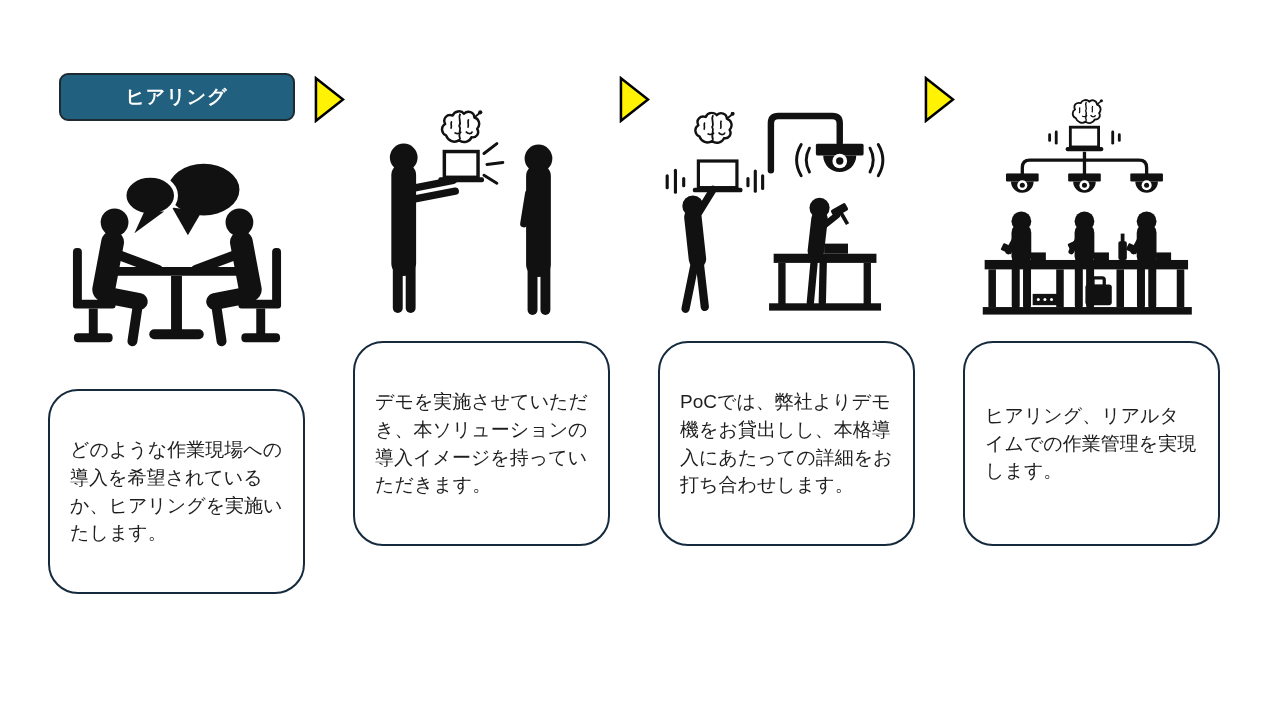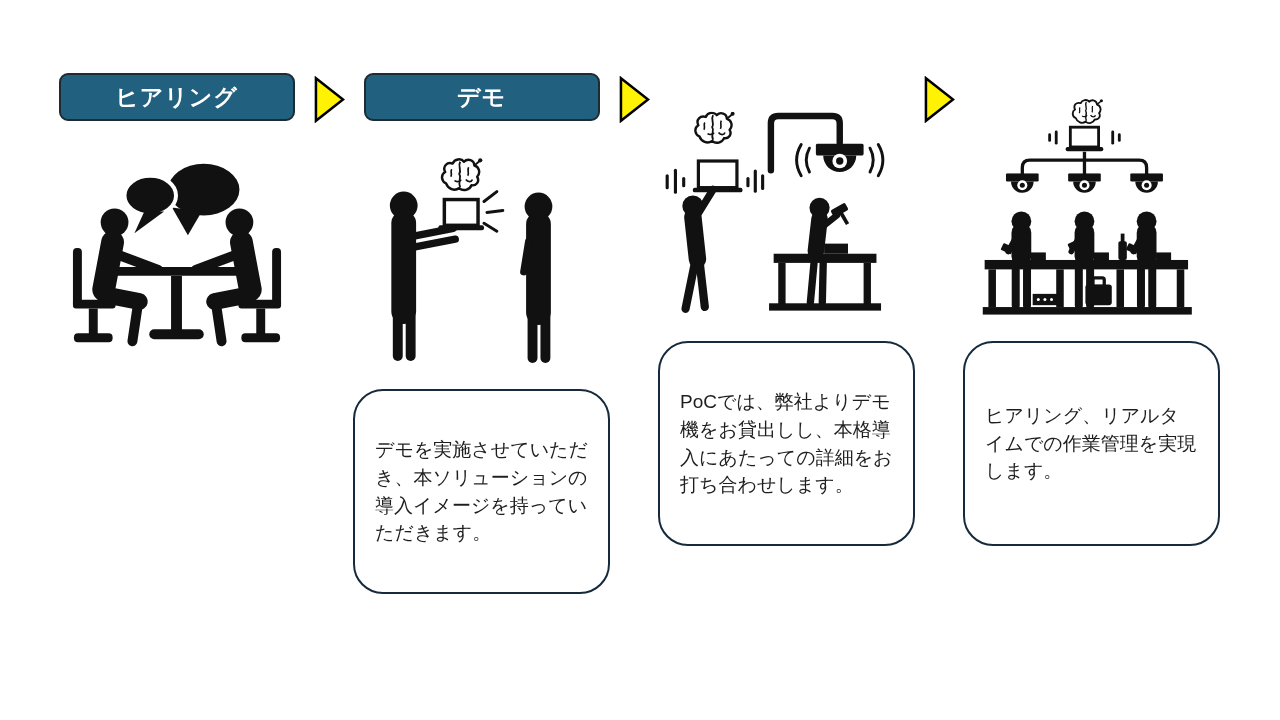--- a/index.html
+++ b/index.html
@@ -4,21 +4,21 @@
 <style>
   html,body{margin:0;padding:0;background:#fff;}
   body{width:1280px;height:720px;overflow:hidden;
        font-family:"Liberation Sans","DejaVu Sans",sans-serif;}
   .flow{display:flex;align-items:flex-start;padding:73px 0 0 48px;}
   .column{width:257px;flex:0 0 257px;}
   .arrow-cell{width:48px;flex:0 0 48px;display:flex;justify-content:center;margin-top:3px;}
   .step-header{width:236px;height:48px;margin:0 auto;background:#21607F;
        border:2.5px solid #1E2B33;border-radius:9px;box-sizing:border-box;
        display:flex;align-items:center;justify-content:center;
-       color:#fff;font-size:23px;font-weight:bold;letter-spacing:1px;}
+       color:#fff;font-size:19px;font-weight:bold;letter-spacing:1px;}
   .icon-area{height:226px;margin-top:25px;display:flex;align-items:center;justify-content:center;overflow:visible;}
   .desc-box{width:257px;height:205px;margin-top:17px;box-sizing:border-box;
        border:2.5px solid #152A3C;border-radius:30px;background:#fff;
        display:flex;align-items:center;padding:6px 20px;}
   .desc-text{font-size:19px;line-height:1.47;color:#1E1E1E;}
   .pictogram{display:block;}
   svg .ink{fill:#111;}
   .defs-holder{position:absolute;width:0;height:0;}
 </style>
 </head>
@@ -83,32 +83,32 @@
           <line x1="86" y1="153" x2="80" y2="193" stroke-width="10"></line>
           <g stroke="none">
             <rect class="ink" x="20" y="99" width="9" height="60" rx="4"></rect>
             <rect class="ink" x="20" y="151" width="43" height="9" rx="3"></rect>
             <rect class="ink" x="36" y="160" width="9" height="27"></rect>
             <rect class="ink" x="21" y="185" width="39" height="9" rx="4"></rect>
           </g>
         </g>
       </svg>
     </div>
+    <div class="desc-box">
+      <div class="desc-text">どのような作業現場への導入を希望されているか、ヒアリングを実施いたします。</div>
+    </div>
   </div>
 
   <div class="arrow-cell">
     <svg width="31" height="47">
         <use href="#flowarrow" width="31" height="47"></use>
       </svg>
   </div>
 
   <div class="column">
-    <div class="step-header">
-      <span>デモ</span>
-    </div>
     <div class="icon-area">
       <svg class="pictogram" width="228" height="218" viewBox="0 0 230 220">
         <use href="#brain" x="70" y="8" width="46" height="38"></use>
         <g>
           <rect x="77" y="50" width="34" height="26" fill="#fff" stroke="#111" stroke-width="3.5"></rect>
           <rect class="ink" x="71" y="76" width="46" height="5" rx="2"></rect>
         </g>
         <g stroke="#111" stroke-width="3" stroke-linecap="round">
           <line x1="117" y1="52" x2="130" y2="42"></line>
           <line x1="120" y1="63" x2="136" y2="61"></line>

